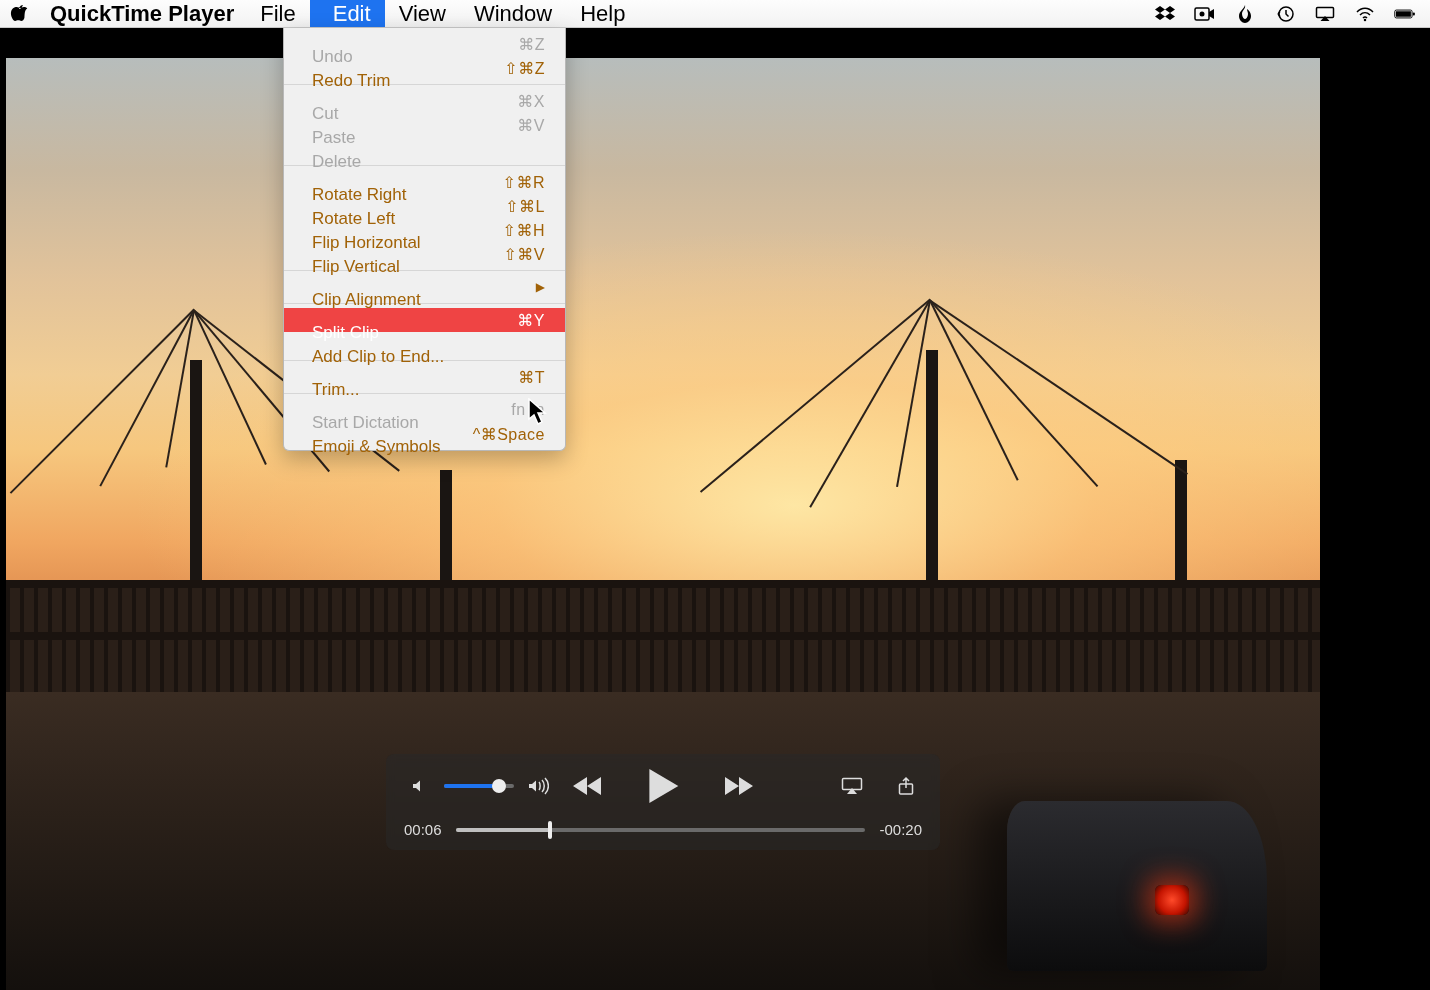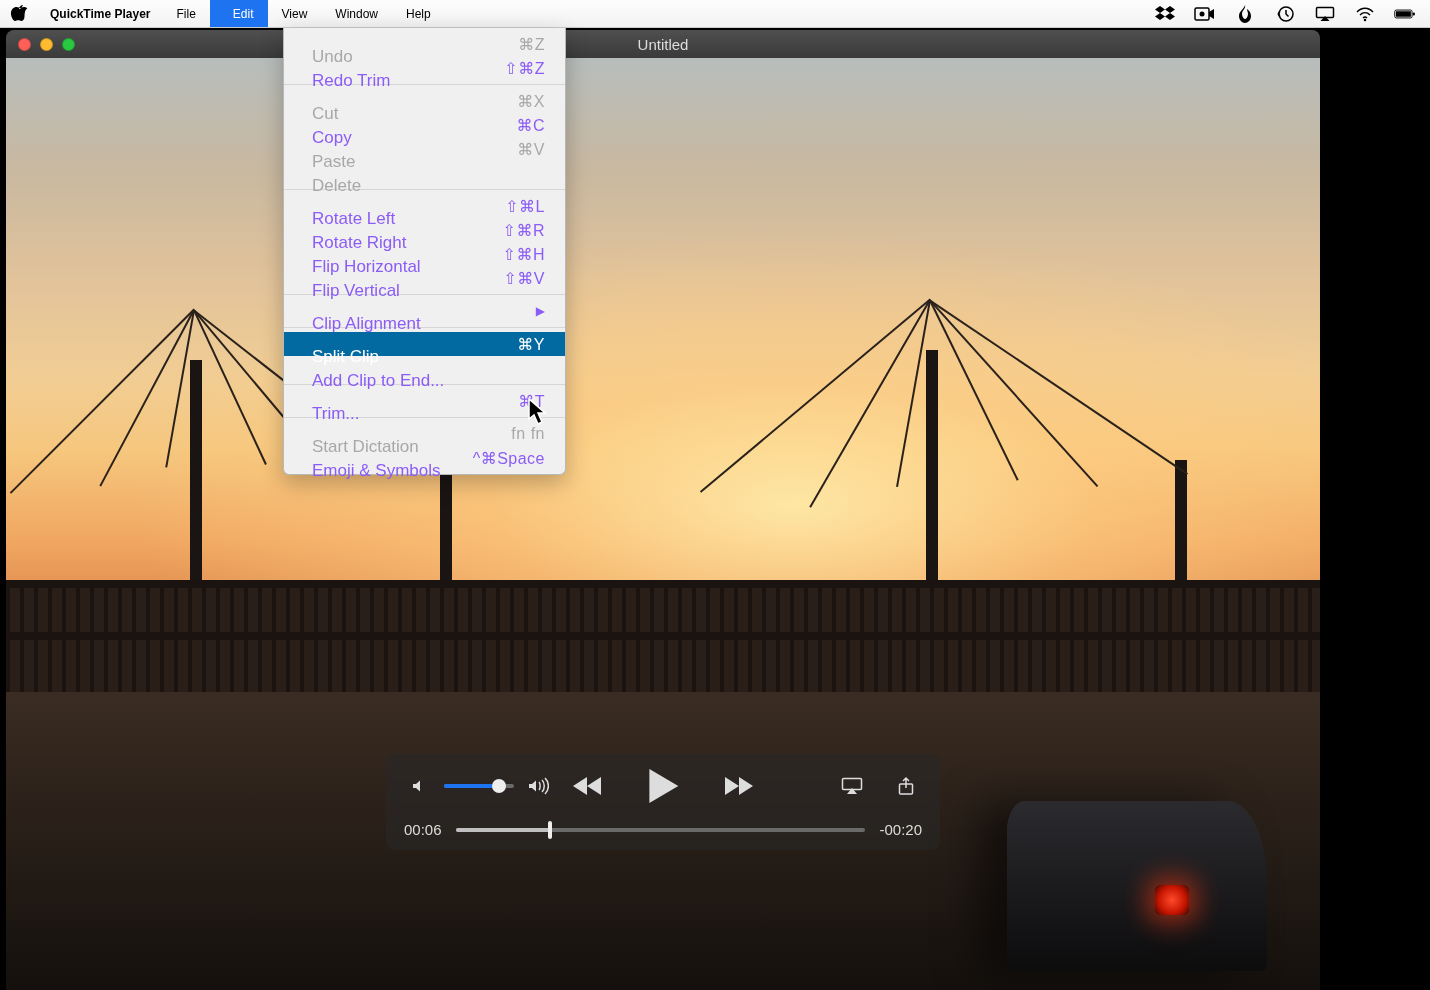--- a/index.html
+++ b/index.html
@@ -14,21 +14,21 @@
 
   
   .menubar {
     position: absolute;
     top: 0; left: 0; right: 0;
     height: 28px;
     background: linear-gradient(#fdfdfd, #f2f2f2);
     border-bottom: 1px solid #c9c9c9;
     display: flex;
     align-items: center;
-    font-size: 12px;
+    font-size: 22px;
     color: #000;
     z-index: 20;
   }
   .menubar-left { display: flex; align-items: center; height: 100%; }
   .menubar-right { margin-left: auto; display: flex; align-items: center; gap: 18px; padding-right: 14px; height: 100%; }
   .apple-logo { width: 38px; height: 100%; display:flex; align-items:center; justify-content:center; }
   .app-name { font-weight: 700; padding: 0 12px; height:100%; display:flex; align-items:center; }
   .menu-item { padding: 0 14px; height:100%; display:flex; align-items:center; cursor: default; }
   .menu-item.open { background: #1e73f0; color: #fff; padding-left: 23px; }
 
@@ -48,24 +48,24 @@
     border-radius: 0 0 6px 6px;
     z-index: 30;
     padding: 4px 0;
     font-size: 17px;
   }
   .dd-row {
     display: flex;
     align-items: center;
     height: 24px;
     padding: 0 20px 0 28px;
-    color: #8b5cf6;
+    color: #a16207;
   }
   .dd-row.disabled { color: #a8a8a8; }
-  .dd-row.highlight { background: #0369a1; color: #fff; }
+  .dd-row.highlight { background: #ef4444; color: #fff; }
   .dd-sep { height: 1px; background: #d6d6d6; margin: 4px 0; }
   .dd-label { flex: 1; white-space: nowrap; margin-top: 25px; }
   .dd-shortcut { font-size: 16px; letter-spacing: 0.5px; }
   .dd-arrow { font-size: 12px; }
 
   
   .window {
     position: absolute;
     top: 30px; left: 6px; right: 110px; bottom: 0;
     border-radius: 8px 8px 0 0;
@@ -272,41 +272,37 @@
   <div class="dd-row">
     <span class="dd-label">Redo Trim</span>
     <span class="dd-shortcut">⇧⌘Z</span>
   </div>
   <div class="dd-sep"></div>
 
   <div class="dd-row disabled">
     <span class="dd-label">Cut</span>
     <span class="dd-shortcut">⌘X</span>
   </div>
-  <div class="dd-row">
-    <span class="dd-label">Copy</span>
-    <span class="dd-shortcut">⌘C</span>
-  </div>
   <div class="dd-row disabled">
     <span class="dd-label">Paste</span>
     <span class="dd-shortcut">⌘V</span>
   </div>
   <div class="dd-row disabled">
     <span class="dd-label">Delete</span>
     <span class="dd-shortcut"></span>
   </div>
   <div class="dd-sep"></div>
 
   <div class="dd-row">
+    <span class="dd-label">Rotate Right</span>
+    <span class="dd-shortcut">⇧⌘R</span>
+  </div>
+  <div class="dd-row">
     <span class="dd-label">Rotate Left</span>
     <span class="dd-shortcut">⇧⌘L</span>
-  </div>
-  <div class="dd-row">
-    <span class="dd-label">Rotate Right</span>
-    <span class="dd-shortcut">⇧⌘R</span>
   </div>
   <div class="dd-row">
     <span class="dd-label">Flip Horizontal</span>
     <span class="dd-shortcut">⇧⌘H</span>
   </div>
   <div class="dd-row">
     <span class="dd-label">Flip Vertical</span>
     <span class="dd-shortcut">⇧⌘V</span>
   </div>
   <div class="dd-sep"></div>
@@ -337,28 +333,20 @@
     <span class="dd-label">Start Dictation</span>
     <span class="dd-shortcut">fn fn</span>
   </div>
   <div class="dd-row">
     <span class="dd-label">Emoji &amp; Symbols</span>
     <span class="dd-shortcut">^⌘Space</span>
   </div>
 </div>
 
 <div class="window">
-  <div class="titlebar">
-    <div class="traffic-lights">
-      <div class="tl red"></div>
-      <div class="tl yellow"></div>
-      <div class="tl green"></div>
-    </div>
-    <div class="win-title">Untitled</div>
-  </div>
 
   <div class="video-area">
     <div class="sky"></div>
     <div class="tower a"></div>
     <div class="tower b"></div>
     <div class="tower c"></div>
     <div class="tower d"></div>
     <div class="cable l1"></div>
     <div class="cable l2"></div>
     <div class="cable l3"></div>

